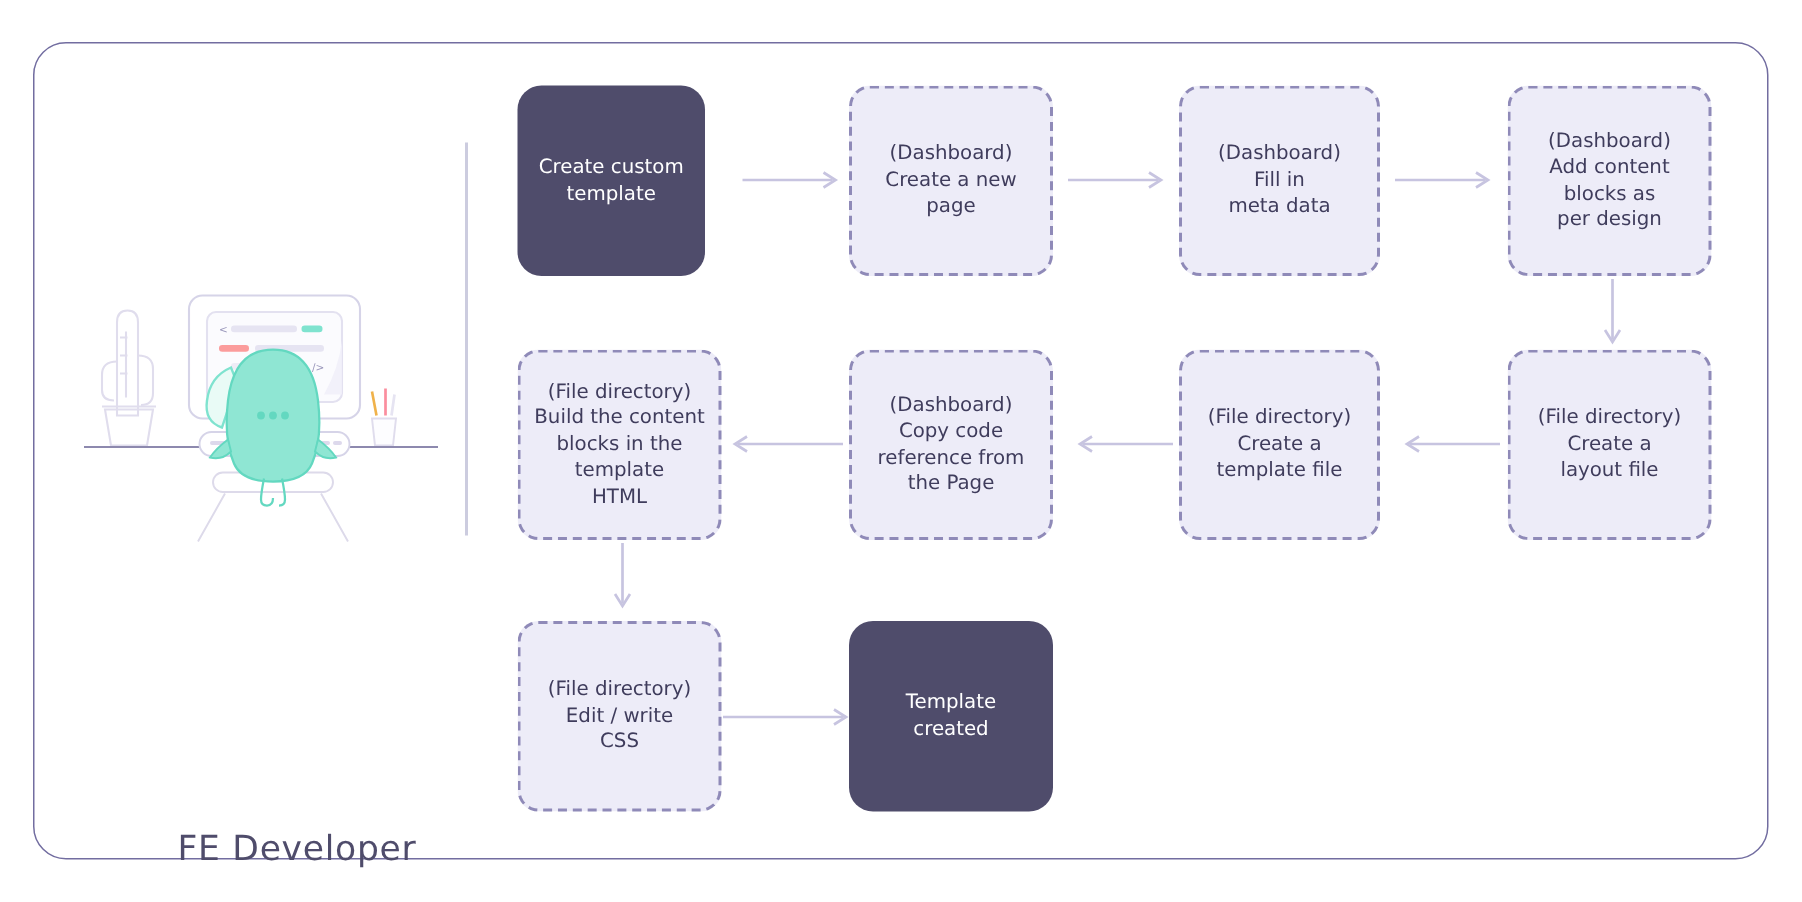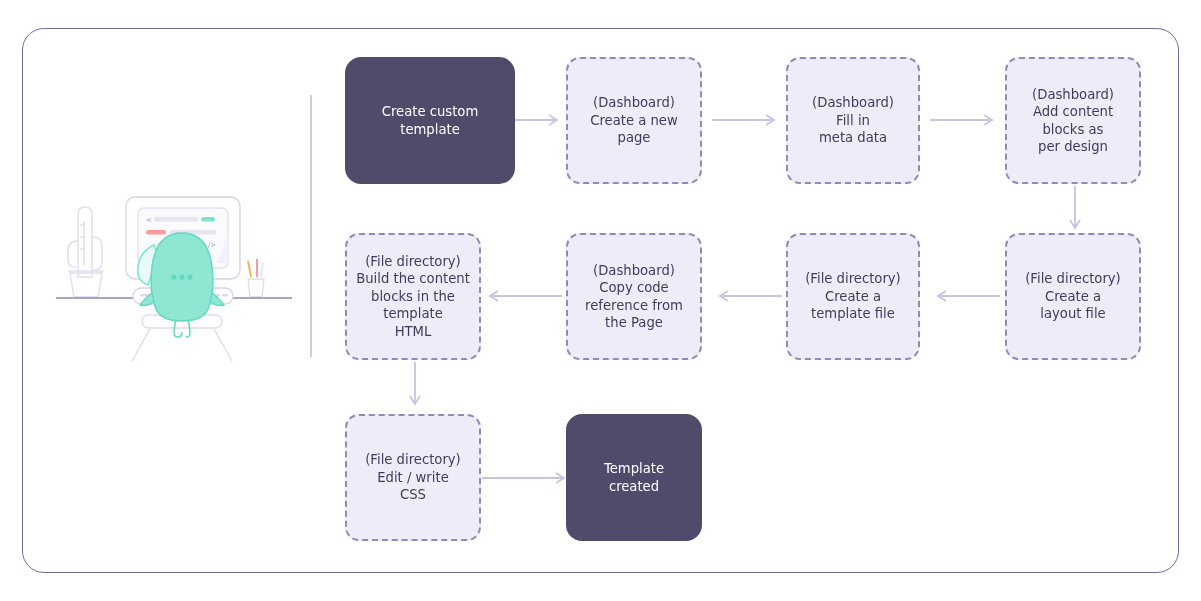--- a/index.html
+++ b/index.html
@@ -161,20 +161,21 @@
         <path d="M164 108 q8 6 12 12 q-8 2 -14 -4 Z" fill="#8fe6d3" stroke="#63d8c0" stroke-width="1.3"></path>
         <g fill="#63d8c0">
           <circle cx="126" cy="92" r="2.6"></circle>
           <circle cx="134" cy="92" r="2.6"></circle>
           <circle cx="142" cy="92" r="2.6"></circle>
         </g>
         <path d="M128 134 q-2 10 -2 14 q0 4 4 4 q4 0 4 -5" fill="none" stroke="#63d8c0" stroke-width="1.5"></path>
         <path d="M140 134 q2 10 2 14 q0 4 -4 4" fill="none" stroke="#63d8c0" stroke-width="1.5"></path>
       </g>
     </svg>
+    <div class="illus-caption">FE Developer</div>
   </div>
 
   <div class="arrow" style="left:495px; top:112px;">
     <svg width="70" height="16" viewBox="0 0 70 16">
       <path d="M0 8 L60 8" stroke="#c7c4e0" stroke-width="1.8" fill="none"></path>
       <path d="M54 3 L62 8 L54 13" stroke="#c7c4e0" stroke-width="1.8" fill="none"></path>
     </svg>
   </div>
 
   <div class="arrow" style="left:712px; top:112px;">
@@ -226,21 +227,21 @@
     </svg>
   </div>
 
   <div class="arrow" style="left:482px; top:470px;">
     <svg width="90" height="16" viewBox="0 0 90 16">
       <path d="M0 8 L80 8" stroke="#c7c4e0" stroke-width="1.8" fill="none"></path>
       <path d="M74 3 L82 8 L74 13" stroke="#c7c4e0" stroke-width="1.8" fill="none"></path>
     </svg>
   </div>
 
-  <div class="node node-solid" style="left:345px; top:57px; width:170px; height:127px;">
+  <div class="node node-solid" style="left:345px; top:57px; width:125px; height:127px;">
     <span class="node-label">Create custom
 template</span>
   </div>
 
   <div class="node node-dashed" style="left:566px; top:57px; width:136px; height:127px;">
     <span class="node-label">(Dashboard)
 Create a new
 page</span>
   </div>
 

